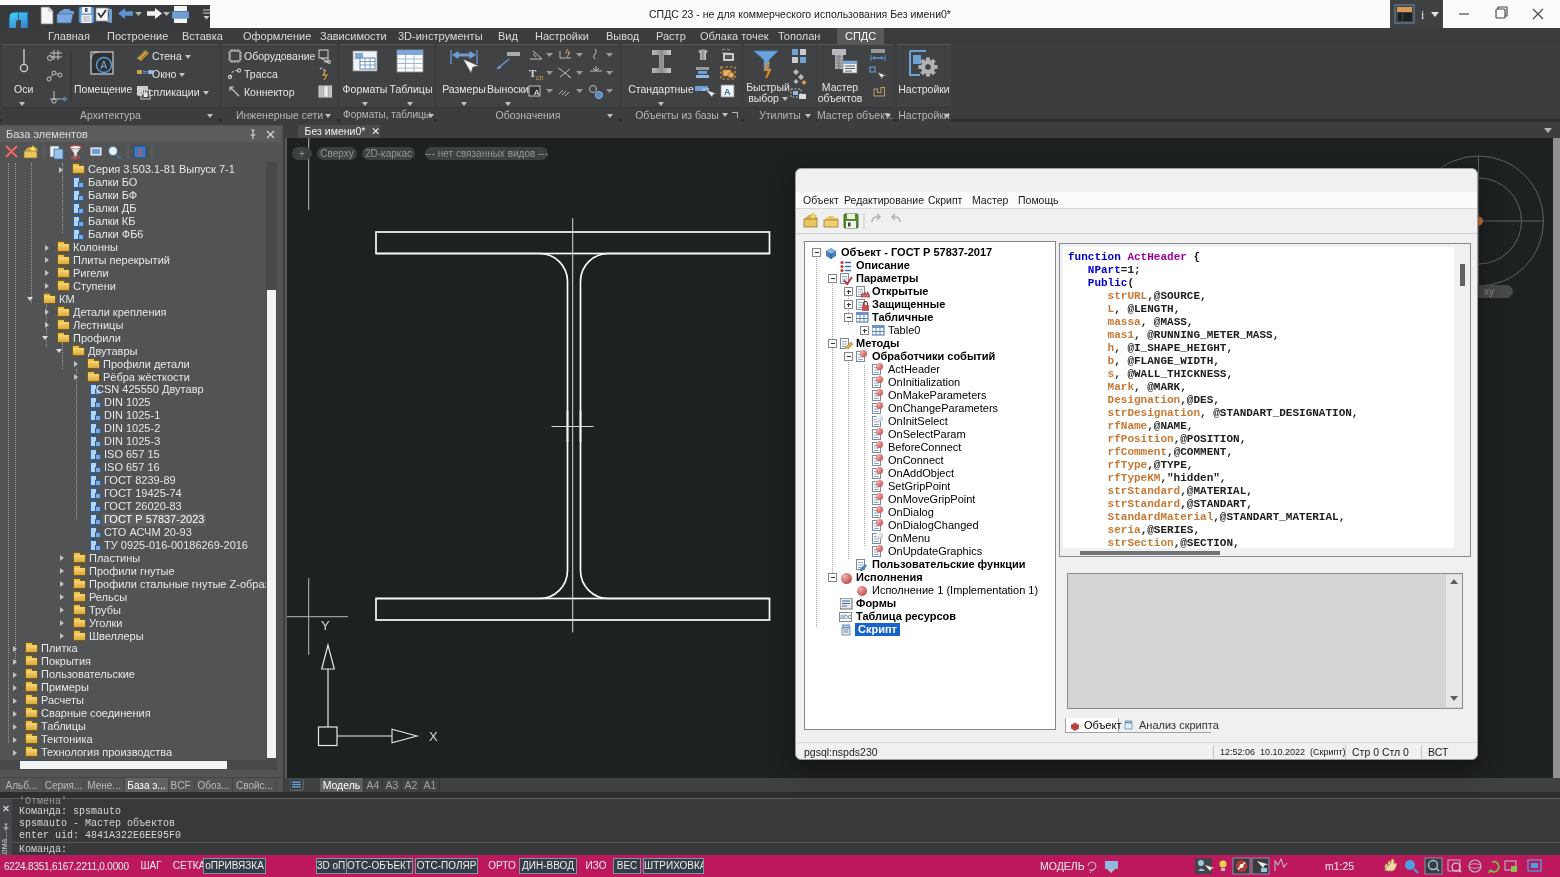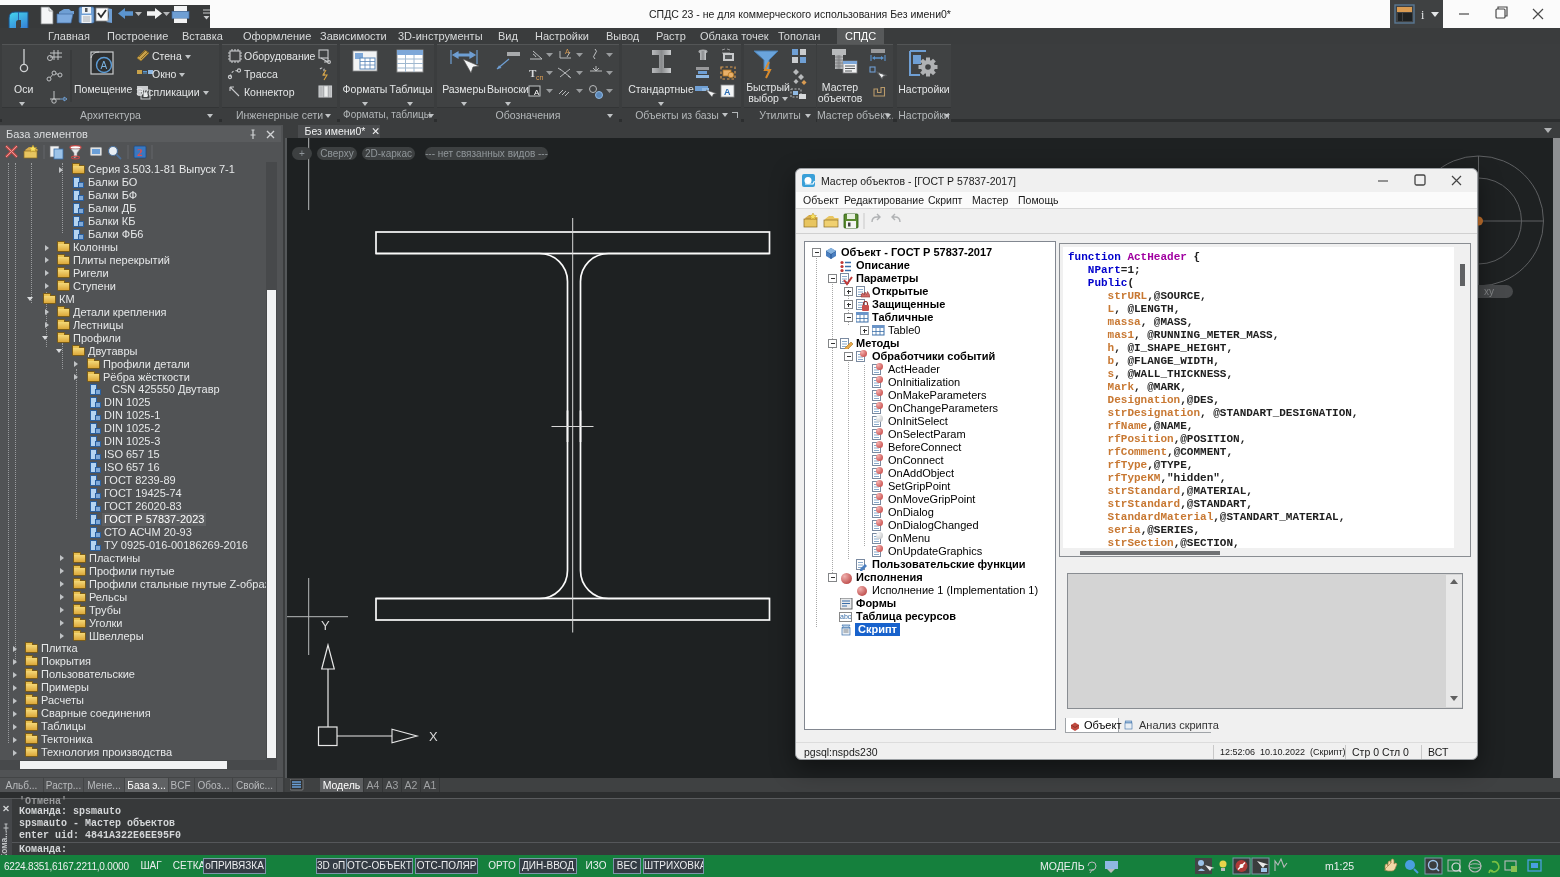--- a/index.html
+++ b/index.html
@@ -48,27 +48,27 @@
 
 #canvas { position:absolute; left:285px; top:125px; width:1275px; height:653px; background:#1e2122; }
 #doctabbar { position:absolute; left:285px; top:125px; width:1275px; height:13px; background:#3b3d3e; }
 .pill { position:absolute; height:13px; line-height:13px; border-radius:6.5px; background:#3d4041; color:#90969a; font-size:10px; text-align:center; white-space:nowrap; overflow:hidden; }
 
 
 #laybar { position:absolute; left:285px; top:778px; width:1275px; height:14px; background:#3f4142; }
 .ltab { position:absolute; top:0; height:14px; line-height:14px; font-size:10.5px; color:#a0a2a4; text-align:center; border-right:1px solid #333536; }
 
 
-#cmd { position:absolute; left:0; top:792px; width:1560px; height:63px; background:#2c2e2f; color:#d4d6d8; overflow:hidden;font-weight:bold; }
+#cmd { position:absolute; left:0; top:792px; width:1560px; height:63px; background:#2c2e2f; color:#d4d6d8; overflow:hidden; }
 #cmdwin { position:absolute; left:0; top:6px; width:1560px; height:57px; background:#37393a; border-top:1px solid #5a5c5e; }
 #cmdgut { position:absolute; left:0; top:7px; width:12px; height:56px; background:#45474a; }
 .cline { position:absolute; left:19px; font-family:"Liberation Mono", monospace; font-size:10px; line-height:12px; white-space:pre; }
 
 
-#sbar { position:absolute; left:0; top:855px; width:1560px; height:22px; background:#15803d; color:#eceeef; }
+#sbar { position:absolute; left:0; top:855px; width:1560px; height:22px; background:#be185d; color:#eceeef; }
 .sbtn { position:absolute; top:3px; height:16px; line-height:16px; font-size:10px; text-align:center; color:#eceeef; white-space:nowrap; overflow:hidden; }
 .sbtn.on { border:1px solid #7d95aa; background:#343c44; line-height:14px; }
 
 
 #fwin { position:absolute; left:795px; top:168px; width:683px; height:592px; background:#f0f0f0; border:1px solid #9a9ea2; border-radius:6px; box-shadow:0 8px 24px rgba(0,0,0,0.45); }
 #fw-title { position:absolute; left:0; top:0; width:100%; height:23px; color:#1a1a1a; font-size:11.5px; }
 #fw-menu { position:absolute; left:0; top:23px; width:100%; height:17px; background:#fbfbfb; color:#1a1a1a; border-bottom:1px solid #d8d8d8; }
 .fmi { position:absolute; top:0; height:17px; line-height:17px; font-size:10.5px; white-space:nowrap; }
 #fw-tools { position:absolute; left:0; top:41px; width:100%; height:24px; border-bottom:1px solid #d0d0d0; }
 #fw-tree { position:absolute; left:8px; top:72px; width:252px; height:489px; background:#fff; border:1px solid #828790; overflow:hidden; color:#000; }
@@ -500,21 +500,21 @@
       <s class="fold" style="left:87px"></s>
       <span style="left:103px">Профили детали</span>
     </div>
   <div class="tr" style="top:245.5px">
       <i class="ar" style="left:74px"></i>
       <s class="fold" style="left:87px"></s>
       <span style="left:103px">Рёбра жёсткости</span>
     </div>
   <div class="tr" style="top:258.4px">
       <s class="beam" style="left:89px"></s>
-      <span style="left:112px">CSN 425550 Двутавр</span>
+      <span style="left:96px">CSN 425550 Двутавр</span>
     </div>
   <div class="tr" style="top:271.4px">
       <s class="beam" style="left:89px"></s>
       <span style="left:104px">DIN 1025</span>
     </div>
   <div class="tr" style="top:284.3px">
       <s class="beam" style="left:89px"></s>
       <span style="left:104px">DIN 1025-1</span>
     </div>
   <div class="tr" style="top:297.3px">
@@ -638,21 +638,21 @@
       <span style="left:41px">Технология производства</span>
     </div>
 
   <div class="abs" style="left:266px;top:37px;width:11px;height:608px;background:#47494b;"></div>
   <div class="abs" style="left:267px;top:165px;width:9px;height:468px;background:#f2f3f4;"></div>
   <div class="abs" style="left:0px;top:635px;width:266px;height:10px;background:#47494b;"></div>
   <div class="abs" style="left:20px;top:636px;width:207px;height:8px;background:#f2f3f4;"></div>
 
   <div id="lp-tabs">
     <div class="lptab" style="left:0;width:44px;">Альб...</div>
-    <div class="lptab" style="left:44px;width:40px;">Растр...</div>
+    <div class="lptab" style="left:44px;width:40px;">Серия...</div>
     <div class="lptab" style="left:84px;width:41px;">Мене...</div>
     <div class="lptab active" style="left:125px;width:44px;">База э...</div>
     <div class="lptab" style="left:167px;width:28px;">BCF</div>
     <div class="lptab" style="left:195px;width:38px;">Обоз...</div>
     <div class="lptab" style="left:233px;width:44px;">Свойс...</div>
   </div>
 </div>
 <div id="canvas">
   <div class="abs" style="left:0;top:0;width:2px;height:653px;background:#55585a;"></div>
 
@@ -778,33 +778,20 @@
     <circle cx="95" cy="9" r="6" fill="none" stroke="#b8babc" stroke-width="1.1"></circle>
       <ellipse cx="95" cy="9" rx="6" ry="2.2" fill="none" stroke="#b8babc" stroke-width="0.9"></ellipse>
     <path d="M112 5 a5 5 0 1 1 -2 8 m0 0 l-1 3 m1 -3 l3 1" stroke="#7ac043" stroke-width="1.6" fill="none"></path>
     <rect x="125" y="4" width="11" height="9" fill="none" stroke="#b8babc" stroke-width="1.1"></rect>
       <rect x="131" y="9" width="6" height="6" fill="#8ac053"></rect>
     <rect x="148" y="3" width="13" height="11" fill="none" stroke="#4a9fe0" stroke-width="1.3"></rect>
       <rect x="151" y="6" width="7" height="5" fill="#4a9fe0"></rect>
   </svg>
 </div>
 <div id="fwin">
-  <div id="fw-title">
-    <svg class="abs" style="left:6px;top:5px" width="13" height="13">
-      <rect width="13" height="13" rx="2" fill="#3aa0d8"></rect>
-      <circle cx="6" cy="6.5" r="3.5" fill="#fff"></circle>
-        <path d="M3 10 h8 l1.5 -3" stroke="#fff" stroke-width="1.2" fill="none"></path>
-    </svg>
-    <span class="abs" style="left:25px;top:6px;font-size:10.5px;">Мастер объектов - [ГОСТ Р 57837-2017]</span>
-    <svg class="abs" style="left:575px;top:0" width="108" height="23">
-      <line x1="7" y1="12" x2="17" y2="12" stroke="#444" stroke-width="1.1"></line>
-      <rect x="44" y="6" width="10" height="10" rx="1.5" fill="none" stroke="#444" stroke-width="1.3"></rect>
-      <path d="M81 7 l9 9 m0 -9 l-9 9" stroke="#444" stroke-width="1.2"></path>
-    </svg>
-  </div>
   <div id="fw-menu">
     <div class="fmi" style="left:7px;">Объект</div>
     <div class="fmi" style="left:48px;">Редактирование</div>
     <div class="fmi" style="left:132px;">Скрипт</div>
     <div class="fmi" style="left:176px;">Мастер</div>
     <div class="fmi" style="left:222px;">Помощь</div>
   </div>
   <div id="fw-tools">
     <svg width="130" height="24">
       <path d="M9 8 l4 -3 h3 l1.5 2 h4 v2 h-12 z" fill="#d8ae4e"></path>

